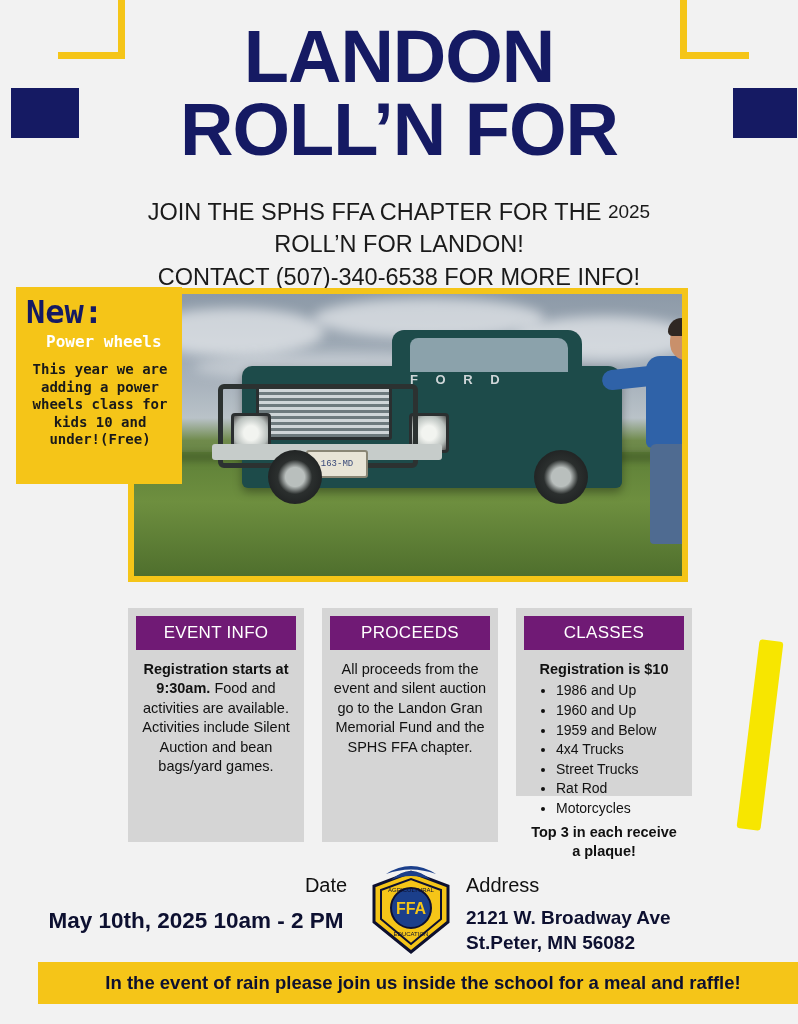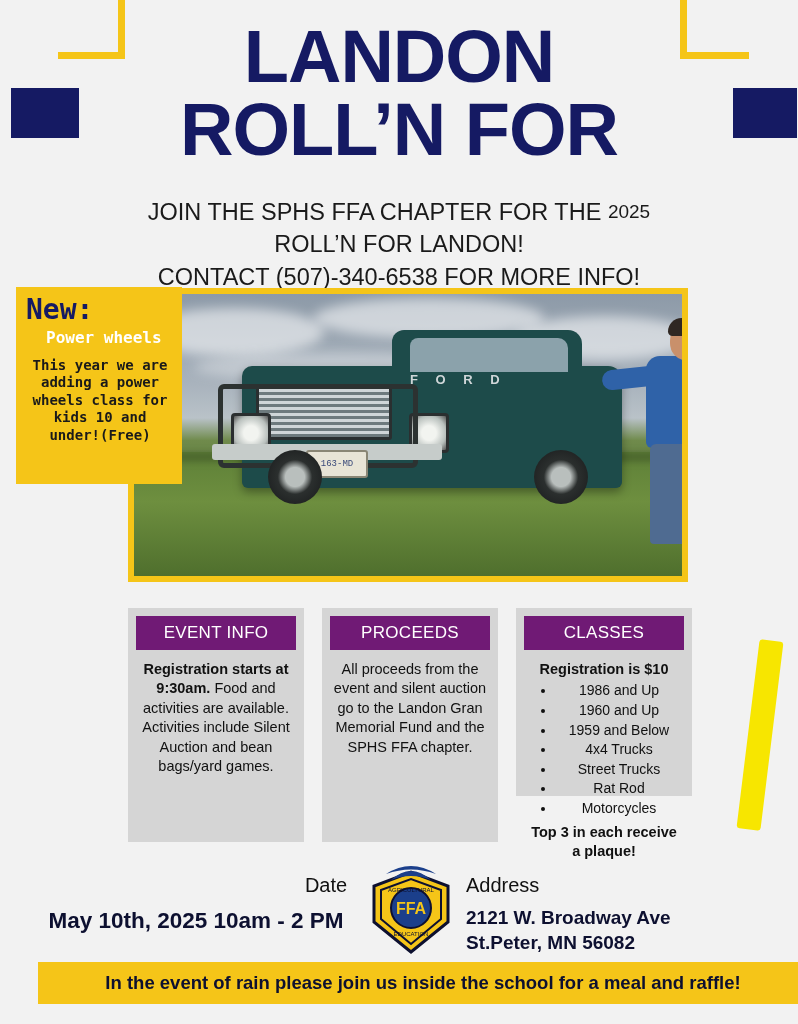--- a/index.html
+++ b/index.html
@@ -255,21 +255,21 @@
     position: absolute;
     left: 16px; top: 287px;
     width: 166px; height: 197px;
     background: #f5c518;
     padding: 8px 8px 10px 10px;
     box-sizing: border-box;
   }
   .newbox .new-title {
     color: #151a63;
     font-weight: bold;
-    font-size: 28px;
+    font-size: 32px;
     font-family: "DejaVu Sans Mono", monospace;
     line-height: 1.1;
   }
   .newbox .new-sub {
     color: #ffffff;
     font-weight: bold;
     font-size: 16px;
     font-family: "DejaVu Sans Mono", monospace;
     margin-top: 2px;
     margin-left: 20px;
@@ -307,21 +307,21 @@
   .card-body {
     color: #111;
     font-size: 14.5px;
     line-height: 1.34;
   }
   .card-body b { font-weight: bold; }
   .classes-list {
     list-style: disc;
     margin: 2px 0 4px 0;
     padding-left: 30px;
-    text-align: center;
+    text-align: left;
   }
   .classes-list li {
     font-size: 14px;
     line-height: 1.4;
     color: #111;
   }
 
   
   .date-label {
     position: absolute;

